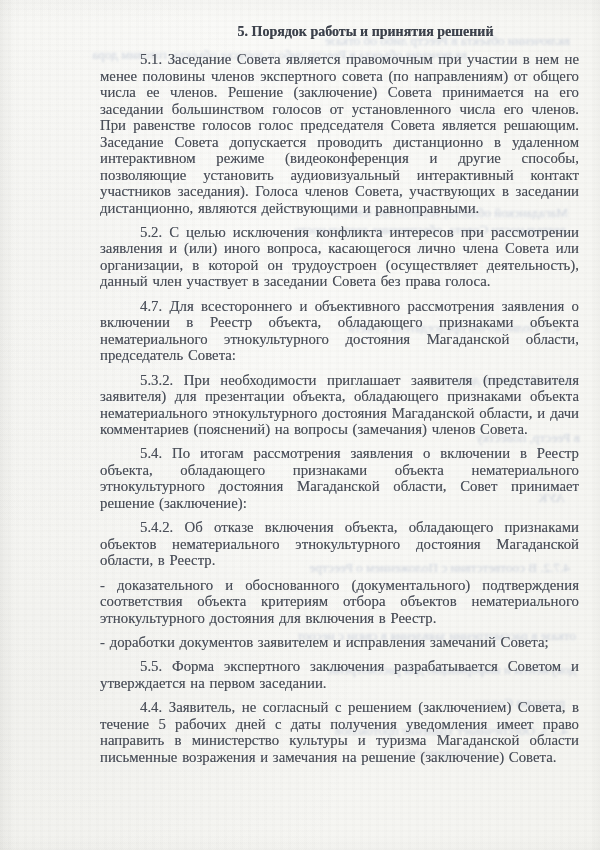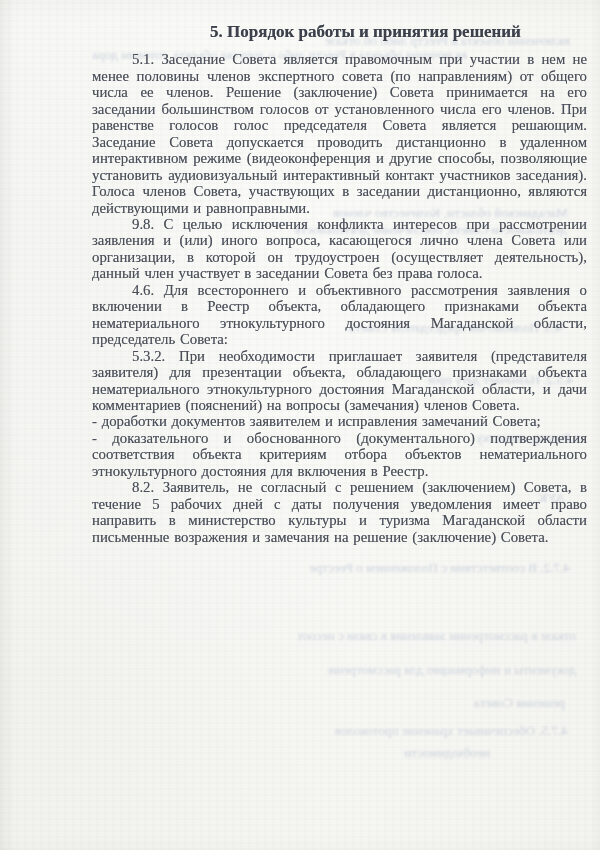--- a/index.html
+++ b/index.html
@@ -50,30 +50,30 @@
     left: 92px;
     top: 24px;
     width: 495px;
     color: #4a4f59;
     font-size: 14.8px;
     line-height: 16.45px;
     text-align: justify;
     text-shadow: 0 0 0.5px rgba(74,79,89,0.55);
   }
   .heading {
-    font-size: 17px;
+    font-size: 14px;
     font-weight: bold;
     color: #3c414b;
     text-align: center;
     margin: 0 0 11px 52px;
     text-indent: 0;
     text-shadow: 0 0 0.6px rgba(60,65,75,0.6);
   }
   .content p {
-    margin: 0;
+    margin: 8px;
     text-indent: 40px;
     word-spacing: 1px;
   }
   .content p.flush {
     text-indent: 0;
   }
 </style>
 </head>
 <body>
 
@@ -91,20 +91,23 @@
   <div class="ghost" style="top:560px; left:298px; width:272px;">4.7.2. В соответствии с Положением о Реестре</div>
   <div class="ghost" style="top:628px; left:298px; width:278px;">отказе в рассмотрении заявления в связи с несоответствием</div>
   <div class="ghost" style="top:662px; left:328px; width:248px;">документы и информацию для рассмотрения</div>
   <div class="ghost" style="top:695px; left:400px; width:165px;">решения Совета</div>
   <div class="ghost" style="top:723px; left:300px; width:268px;">4.7.5. Обеспечивает хранение протоколов</div>
   <div class="ghost" style="top:745px; left:330px; width:160px;">необходимости</div>
 
   <div class="content">
     <div class="heading">5. Порядок работы и принятия решений</div>
     <p>5.1. Заседание Совета является правомочным при участии в нем не менее половины членов экспертного совета (по направлениям) от общего числа ее членов. Решение (заключение) Совета принимается на его заседании большинством голосов от установленного числа его членов. При равенстве голосов голос председателя Совета является решающим. Заседание Совета допускается проводить дистанционно в удаленном интерактивном режиме (видеоконференция и другие способы, позволяющие установить аудиовизуальный интерактивный контакт участников заседания). Голоса членов Совета, участвующих в заседании дистанционно, являются действующими и равноправными.</p>
-    <p>9.8. С целью исключения конфликта интересов при рассмотрении заявления и (или) иного вопроса, касающегося лично члена Совета или организации, в которой он трудоустроен (осуществляет деятельность), данный член участвует в заседании Совета без права голоса.</p>
-    <p>4.6. Для всестороннего и объективного рассмотрения заявления о включении в Реестр объекта, обладающего признаками объекта нематериального этнокультурного достояния Магаданской области, председатель Совета:</p>
+    <p>5.2. С целью исключения конфликта интересов при рассмотрении заявления и (или) иного вопроса, касающегося лично члена Совета или организации, в которой он трудоустроен (осуществляет деятельность), данный член участвует в заседании Совета без права голоса.</p>
+    <p>4.7. Для всестороннего и объективного рассмотрения заявления о включении в Реестр объекта, обладающего признаками объекта нематериального этнокультурного достояния Магаданской области, председатель Совета:</p>
     <p>5.3.2. При необходимости приглашает заявителя (представителя заявителя) для презентации объекта, обладающего признаками объекта нематериального этнокультурного достояния Магаданской области, и дачи комментариев (пояснений) на вопросы (замечания) членов Совета.</p>
+    <p>5.4. По итогам рассмотрения заявления о включении в Реестр объекта, обладающего признаками объекта нематериального этнокультурного достояния Магаданской области, Совет принимает решение (заключение):</p>
+    <p>5.4.2. Об отказе включения объекта, обладающего признаками объектов нематериального этнокультурного достояния Магаданской области, в Реестр.</p>
+    <p class="flush">- доказательного и обоснованного (документального) подтверждения соответствия объекта критериям отбора объектов нематериального этнокультурного достояния для включения в Реестр.</p>
     <p class="flush">- доработки документов заявителем и исправления замечаний Совета;</p>
-    <p class="flush">- доказательного и обоснованного (документального) подтверждения соответствия объекта критериям отбора объектов нематериального этнокультурного достояния для включения в Реестр.</p>
-    <p>8.2. Заявитель, не согласный с решением (заключением) Совета, в течение 5 рабочих дней с даты получения уведомления имеет право направить в министерство культуры и туризма Магаданской области письменные возражения и замечания на решение (заключение) Совета.</p>
+    <p>5.5. Форма экспертного заключения разрабатывается Советом и утверждается на первом заседании.</p>
+    <p>4.4. Заявитель, не согласный с решением (заключением) Совета, в течение 5 рабочих дней с даты получения уведомления имеет право направить в министерство культуры и туризма Магаданской области письменные возражения и замечания на решение (заключение) Совета.</p>
   </div>
 </div>
 
 </body></html>

